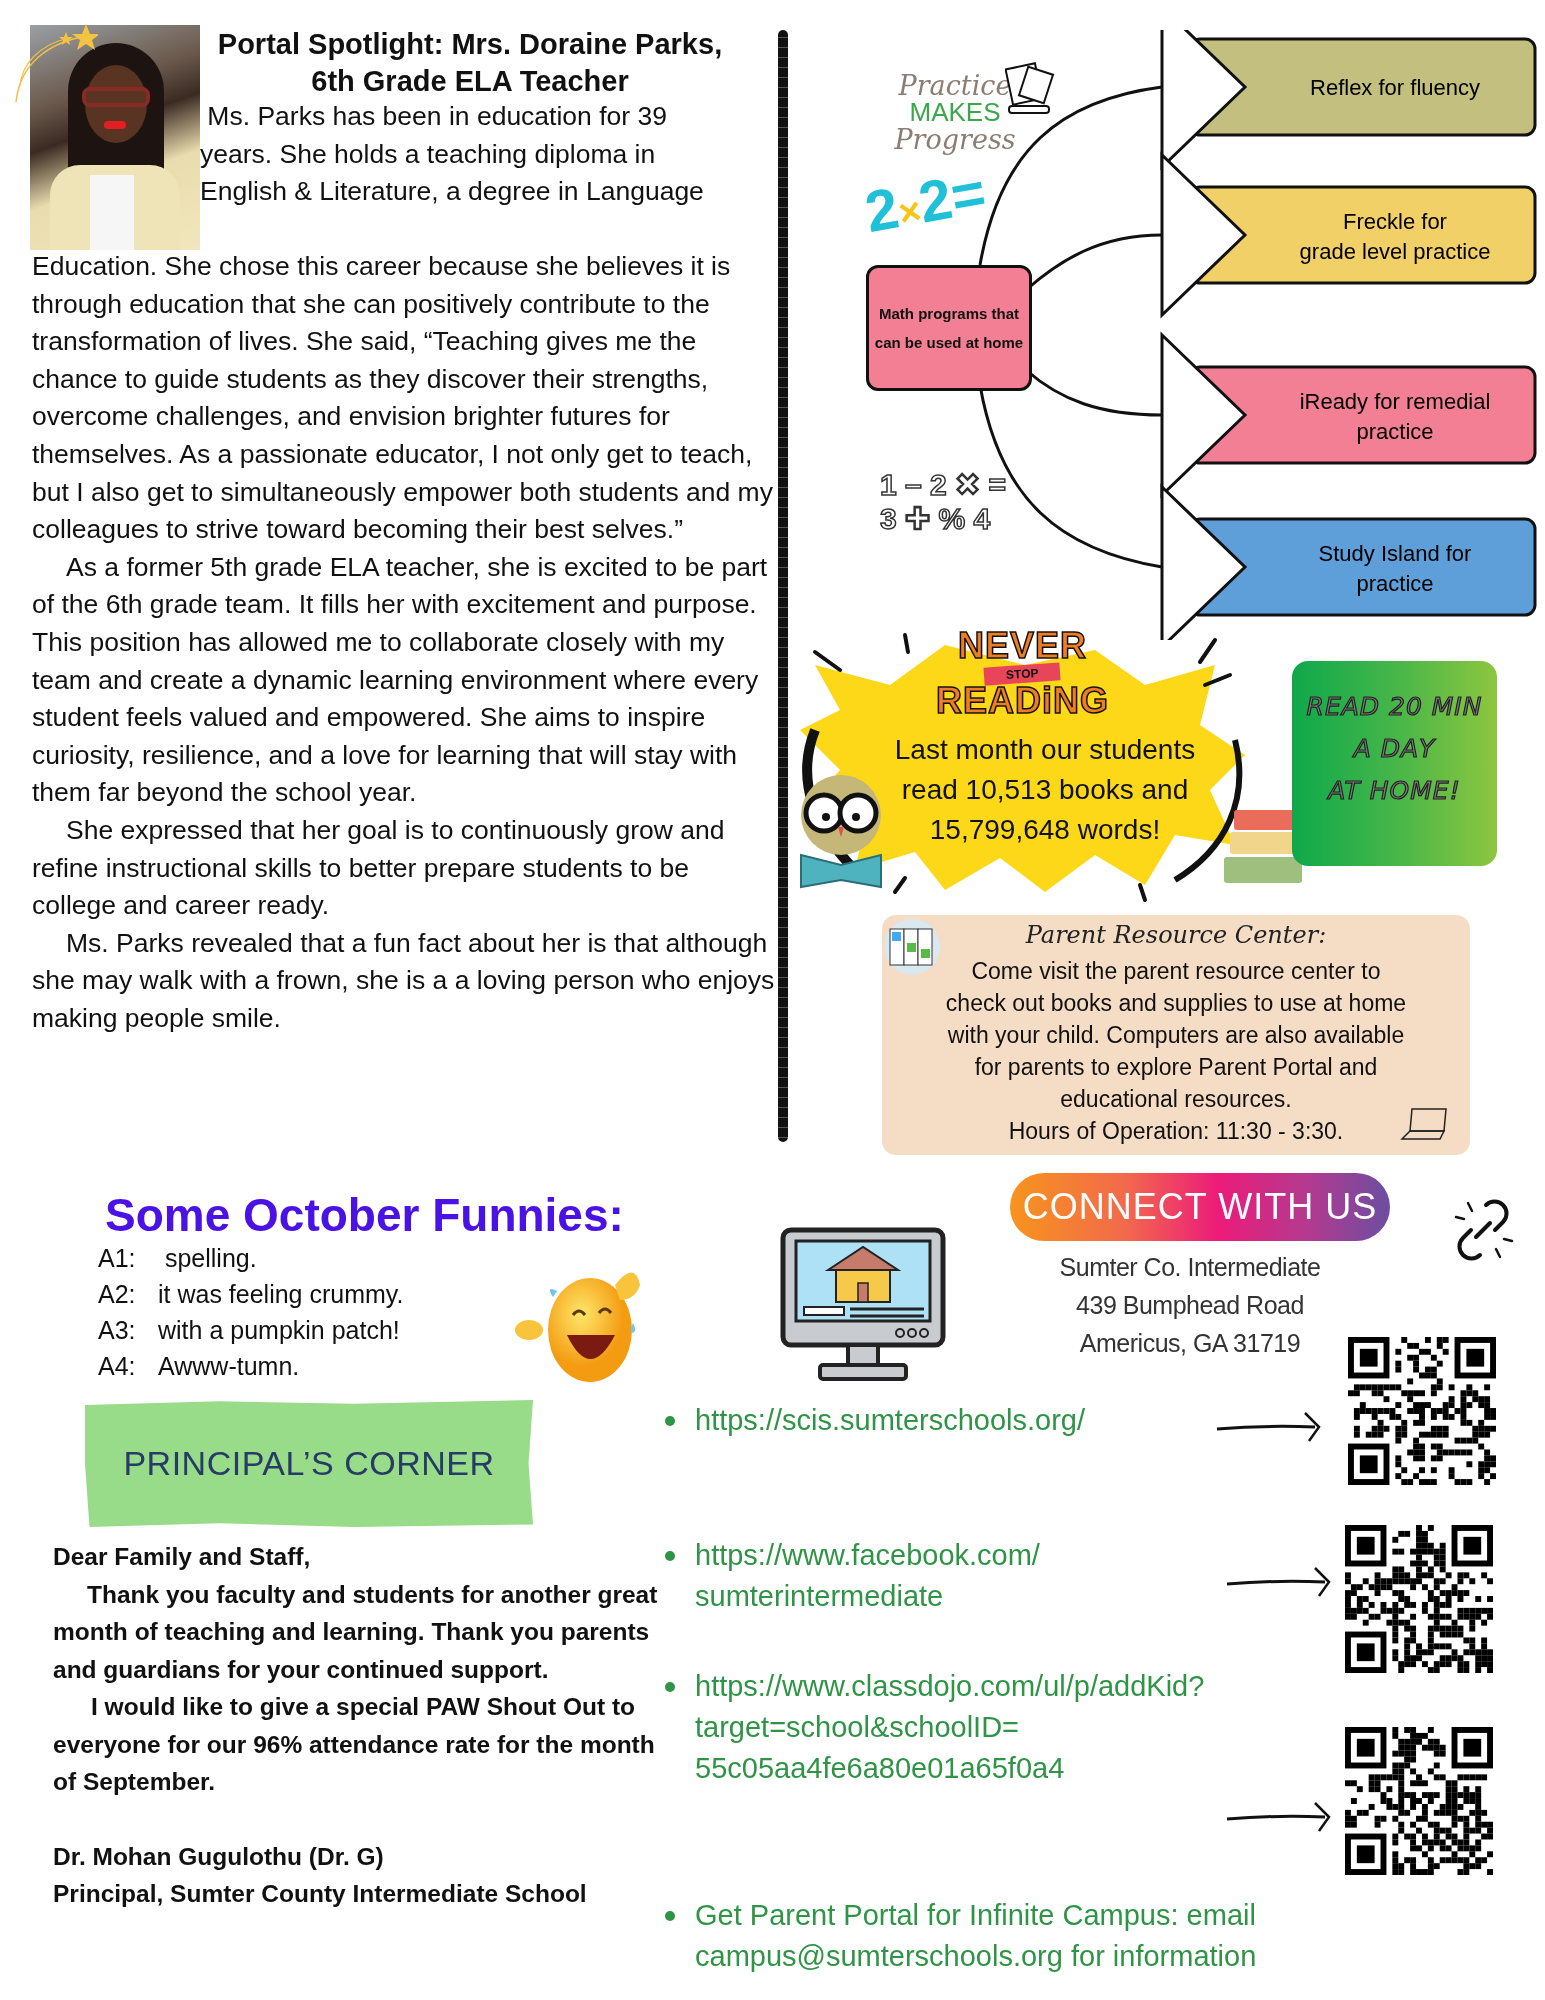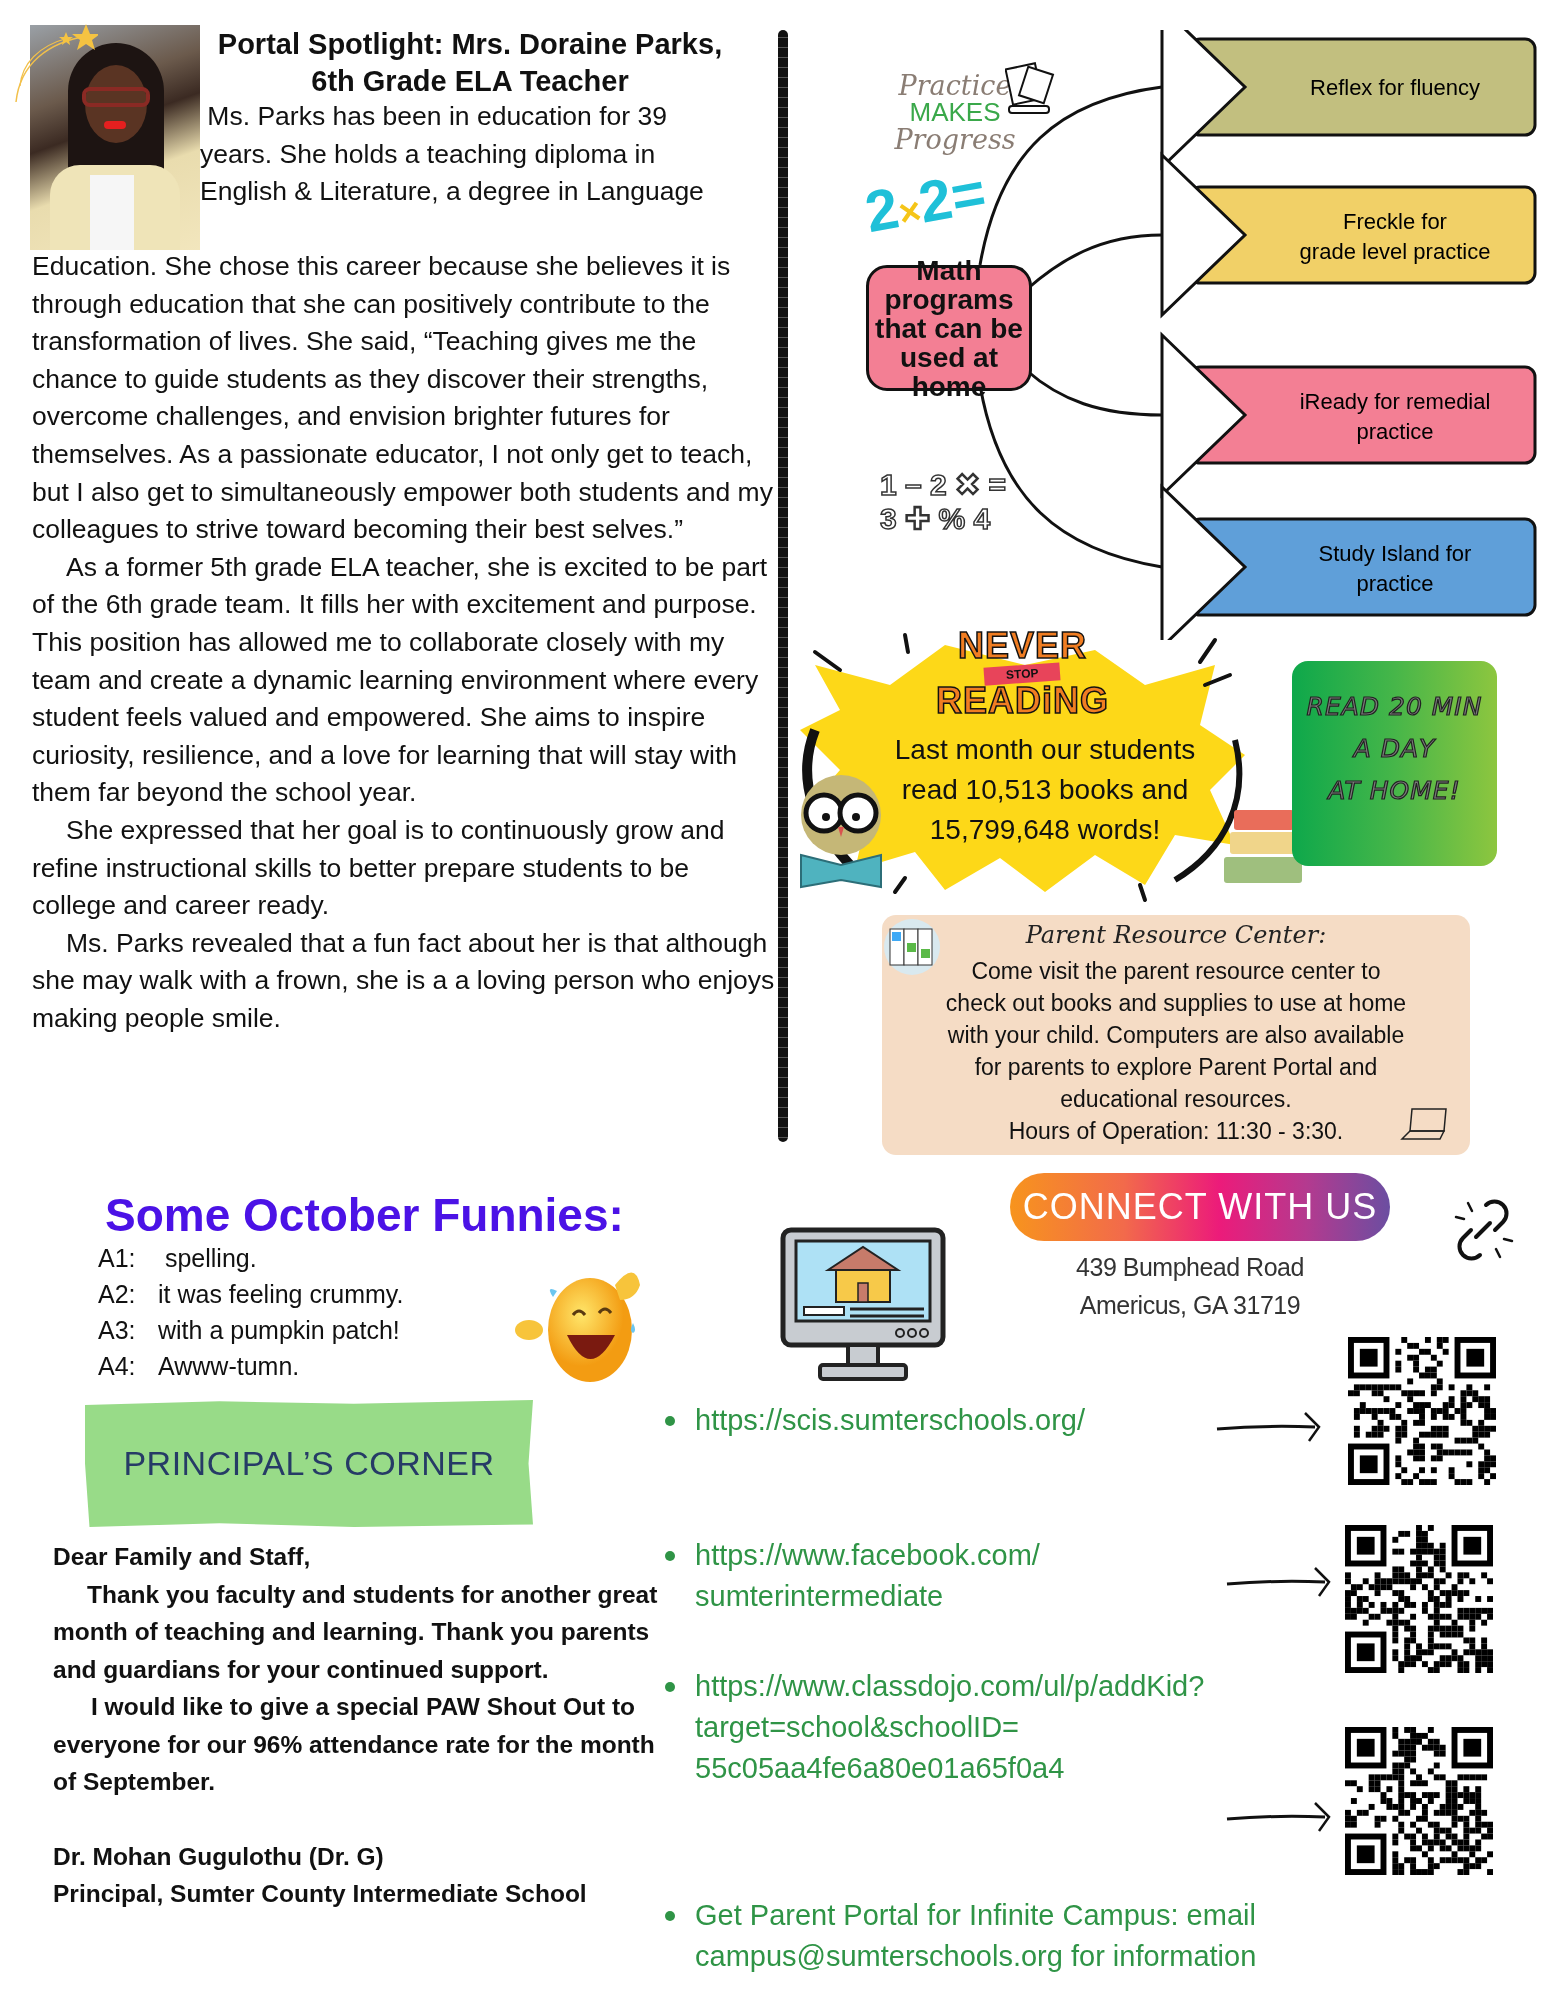--- a/index.html
+++ b/index.html
@@ -22,21 +22,21 @@
   .indent{text-indent:34px;}
   #divider{left:778px;top:30px;width:10px;height:1112px;background:repeating-linear-gradient(to bottom,#111 0 7px,#555 7px 8px,#111 8px 10px);border-radius:5px;}
   
   #math-svg{left:790px;top:30px;width:755px;height:610px;}
   .prog-label{font-size:22px;text-anchor:middle;}
   #practice-text{left:880px;top:72px;width:150px;text-align:center;font-family:"DejaVu Serif",serif;font-style:italic;font-size:27px;line-height:27px;color:#8a7d74;}
   #practice-text .green{color:#3aa84a;font-style:normal;font-family:"Liberation Sans",sans-serif;font-size:26px;}
   #twotimes{left:865px;top:168px;font-size:58px;font-weight:bold;color:#1fc0d8;transform:rotate(-10deg);}
   #twotimes span{color:#f5c518;font-size:38px;}
   #math-symbols{left:880px;top:468px;width:130px;font-size:30px;line-height:34px;color:#fff;-webkit-text-stroke:1.5px #333;font-weight:bold;}
-  #center-box{left:866px;top:265px;width:160px;height:120px;background:#f37f94;border:3px solid #111;border-radius:21px;font-weight:bold;font-size:28px;line-height:29px;text-align:center;display:flex;align-items:center;justify-content:center;}
+  #center-box{left:866px;top:265px;width:160px;height:120px;background:#f37f94;border:3px solid #111;border-radius:12px;font-weight:bold;font-size:15px;line-height:29px;text-align:center;display:flex;align-items:center;justify-content:center;}
   
   #burst{left:795px;top:630px;width:455px;height:275px;}
   #nsr-logo{left:935px;top:628px;width:175px;text-align:center;}
   #nsr-logo .n{font-size:36px;font-weight:900;color:#f07d22;-webkit-text-stroke:1.5px #111;line-height:36px;letter-spacing:1px;}
   #nsr-logo .s{display:inline-block;background:#e8445a;color:#111;font-size:12px;font-weight:bold;padding:2px 22px;transform:rotate(-4deg);}
   #nsr-text{left:850px;top:730px;width:390px;text-align:center;font-size:28px;line-height:40px;}
   #owl{left:796px;top:765px;width:90px;height:125px;}
   #books{left:1222px;top:805px;width:95px;height:85px;}
   #read20{left:1292px;top:661px;width:205px;height:205px;border-radius:16px;background:linear-gradient(90deg,#0ea84b 0%,#46b649 50%,#8dc63f 100%);display:flex;align-items:center;justify-content:center;}
   #read20 .t{text-align:center;font-family:"DejaVu Sans",sans-serif;font-weight:normal;font-style:italic;font-size:25px;line-height:42px;color:#7a7a7a;-webkit-text-stroke:1.2px #222;letter-spacing:1px;margin-top:-30px;}
@@ -275,20 +275,21 @@
   <rect x="26" y="82" width="40" height="8" fill="#fff" stroke="#222" stroke-width="2"></rect>
   <line x1="72" y1="84" x2="146" y2="84" stroke="#222" stroke-width="3"></line>
     <line x1="72" y1="91" x2="146" y2="91" stroke="#222" stroke-width="3"></line>
   <circle cx="122" cy="108" r="4" fill="none" stroke="#222" stroke-width="2"></circle>
     <circle cx="134" cy="108" r="4" fill="none" stroke="#222" stroke-width="2"></circle>
     <circle cx="146" cy="108" r="4" fill="none" stroke="#222" stroke-width="2"></circle>
   <rect x="70" y="120" width="30" height="20" fill="#c8ccd1" stroke="#222" stroke-width="4"></rect>
   <rect x="42" y="140" width="86" height="14" rx="3" fill="#c8ccd1" stroke="#222" stroke-width="4"></rect>
 </svg>
 <div id="address" class="abs">
+  <div>Sumter Co. Intermediate</div>
   <div>439 Bumphead Road</div>
   <div>Americus, GA 31719</div>
 </div>
 
 <div id="pc-box" class="abs">
   <span>PRINCIPAL’S CORNER</span>
 </div>
 <div id="pc-letter" class="abs">
   <div>Dear Family and Staff,</div>
   <div class="indent">Thank you faculty and students for another great month of teaching and learning. Thank you parents and guardians for your continued support.</div>

